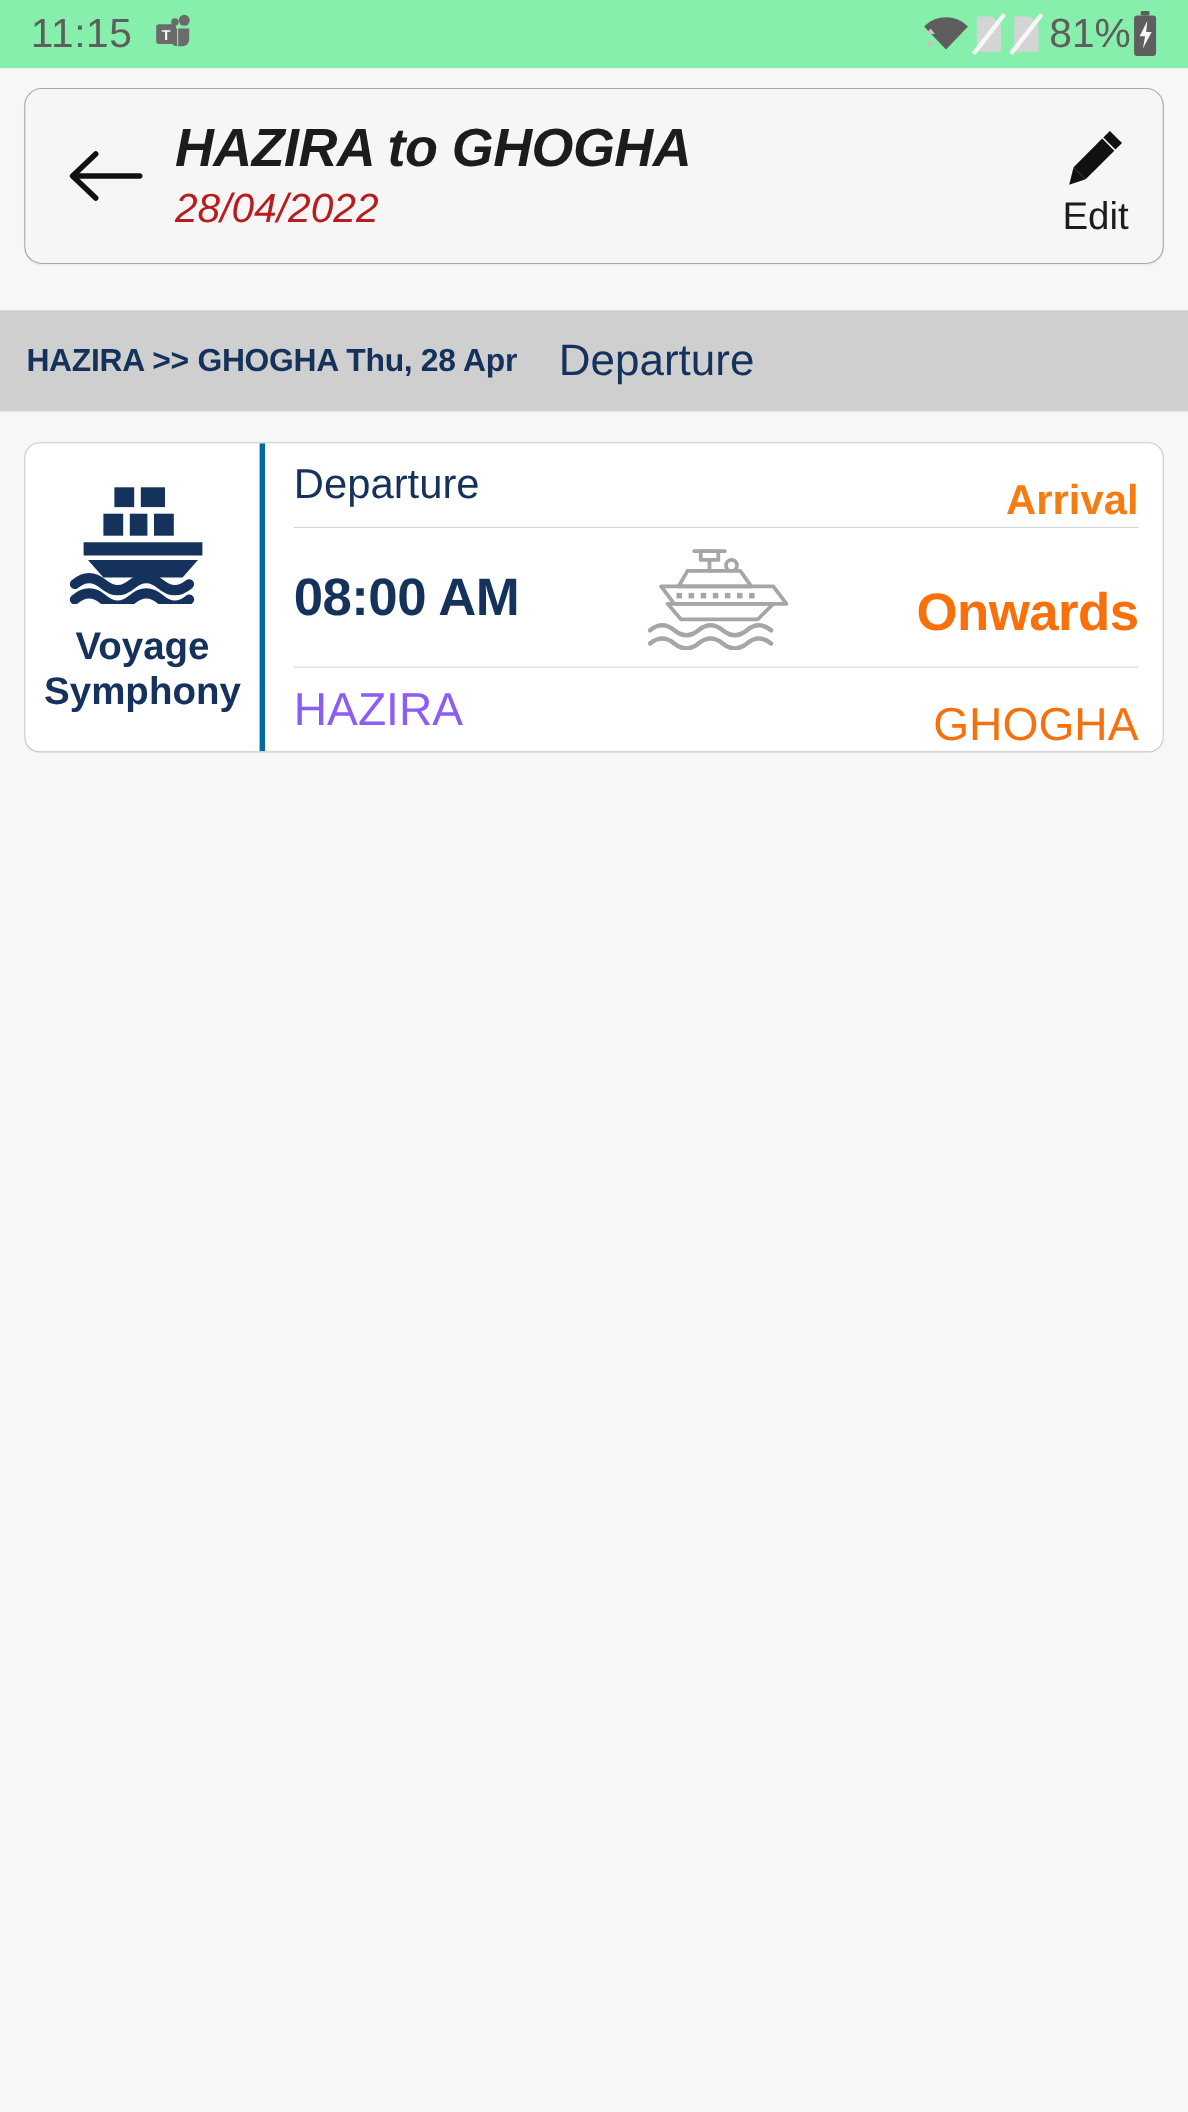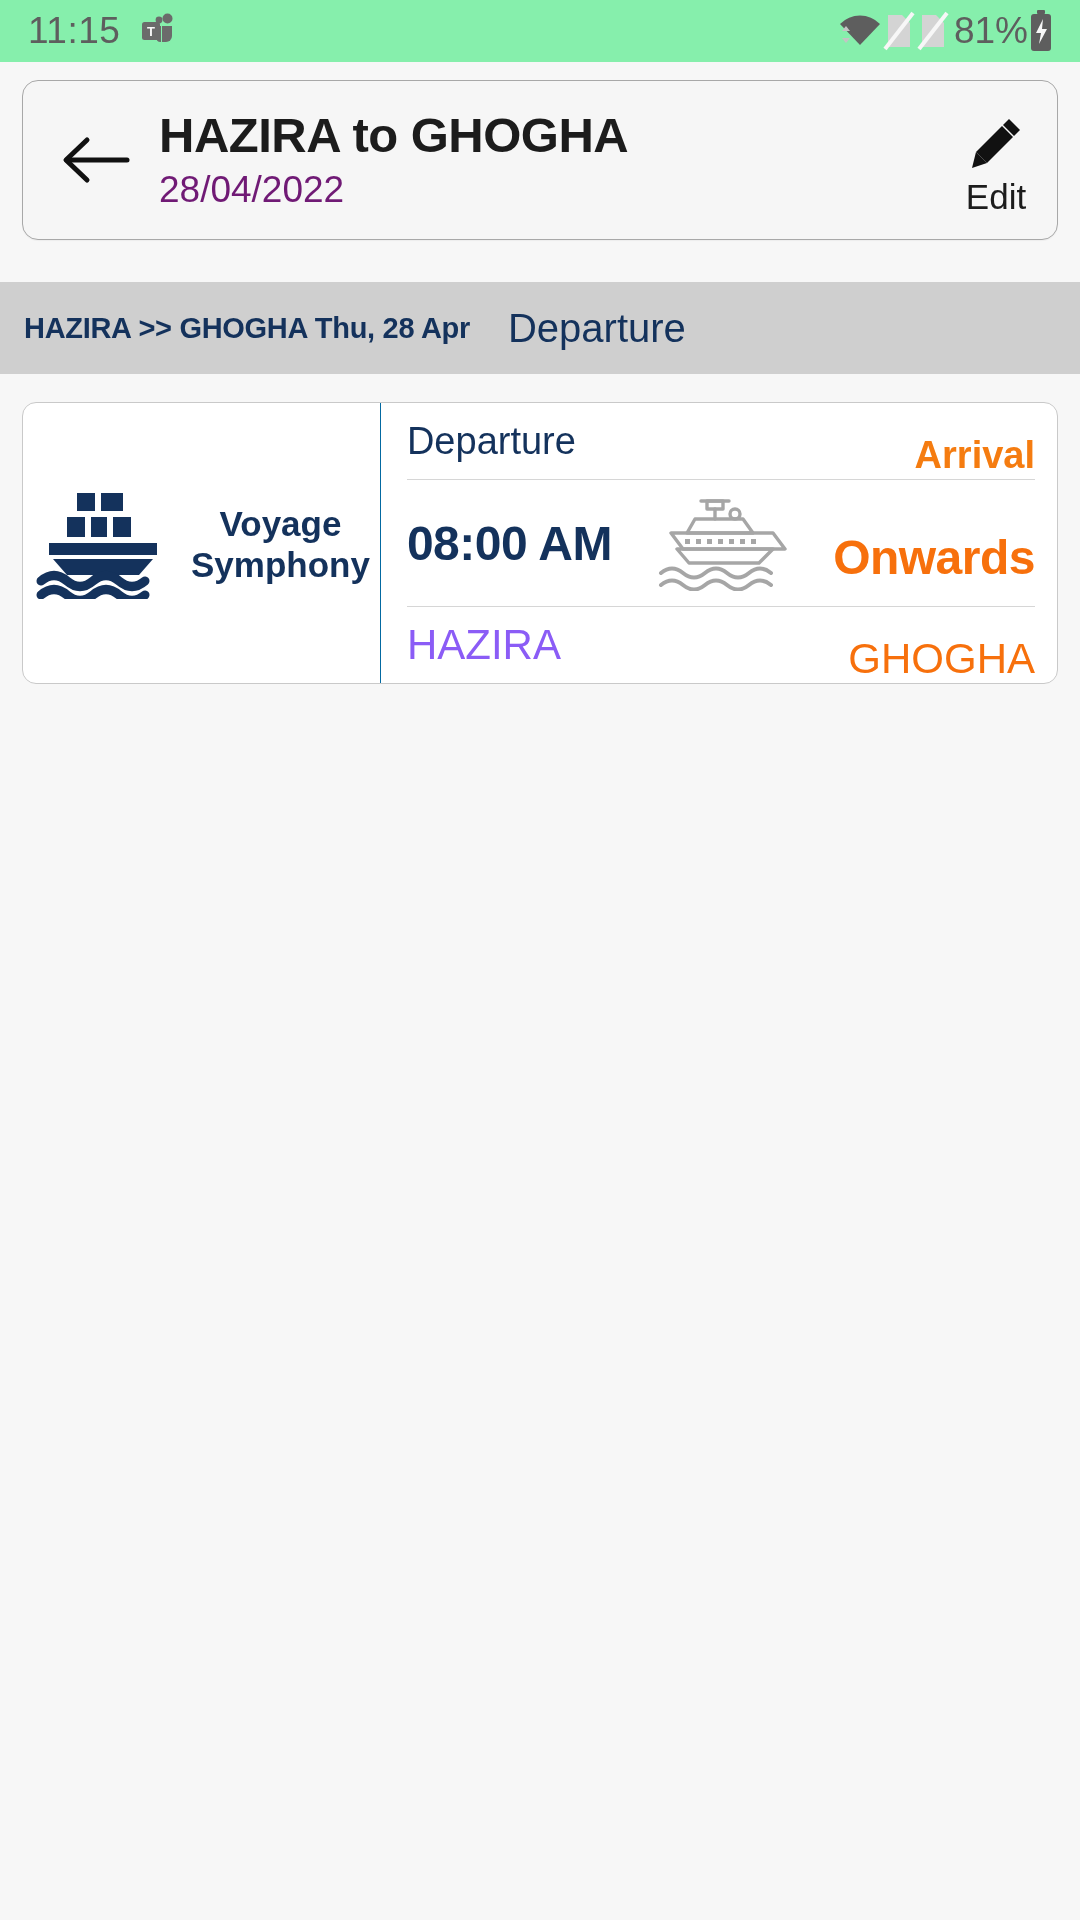--- a/index.html
+++ b/index.html
@@ -28,26 +28,26 @@
   .header-card{
     background:#f6f6f6;
     border:1px solid #a8a8a8;
     border-radius:16px;
     height:160px;
     display:flex; align-items:center;
     padding:0 30px 0 36px;
     box-shadow:0 1px 1px rgba(0,0,0,.04);
   }
   .back-btn{ width:78px; flex:0 0 78px; display:flex; align-items:center; justify-content:flex-start;}
-  .header-titles{ flex:1 1 auto; padding-left:22px; }
+  .header-titles{ flex:1 1 auto; padding-left:22px;font-style:italic; }
   .route-title{
     font-size:49px; font-weight:700; color:#1c1c1c;
     letter-spacing:-0.5px; line-height:1.05; white-space:nowrap;
   }
-  .route-date{ font-size:37px; color:#701a75; margin-top:10px; line-height:1.05; }
+  .route-date{ font-size:37px; color:#b91c1c; margin-top:10px; line-height:1.05; }
   .edit-btn{
     flex:0 0 auto; display:flex; flex-direction:column;
     align-items:center; justify-content:center; gap:4px;
     padding-left:10px; padding-top:6px;
   }
   .edit-label{ font-size:35px; color:#1c1c1c; line-height:1; }
 
   
   .sub-banner{
     margin-top:42px;
@@ -71,24 +71,24 @@
   .voyage-card{
     background:#ffffff;
     border:1px solid #c9c9c9;
     border-radius:14px;
     display:flex;
     overflow:hidden;
     min-height:280px;
   }
   .vessel-col{
     flex:0 0 218px;
-    display:flex; 
+    display:flex; flex-direction:column;
     align-items:center; justify-content:center;
     padding:26px 10px 24px 10px;
-    border-right:1px solid #0369a1;
+    border-right:5px solid #0369a1;
     gap:18px;
   }
   .vessel-name{
     font-size:35px; font-weight:700; color:#14325c;
     text-align:center; line-height:1.18;
   }
   .detail-col{ flex:1 1 auto; padding:0 22px 0 26px; display:flex; flex-direction:column; }
 
   .row{ display:flex; align-items:center; }
   .row-head{ height:76px; }

